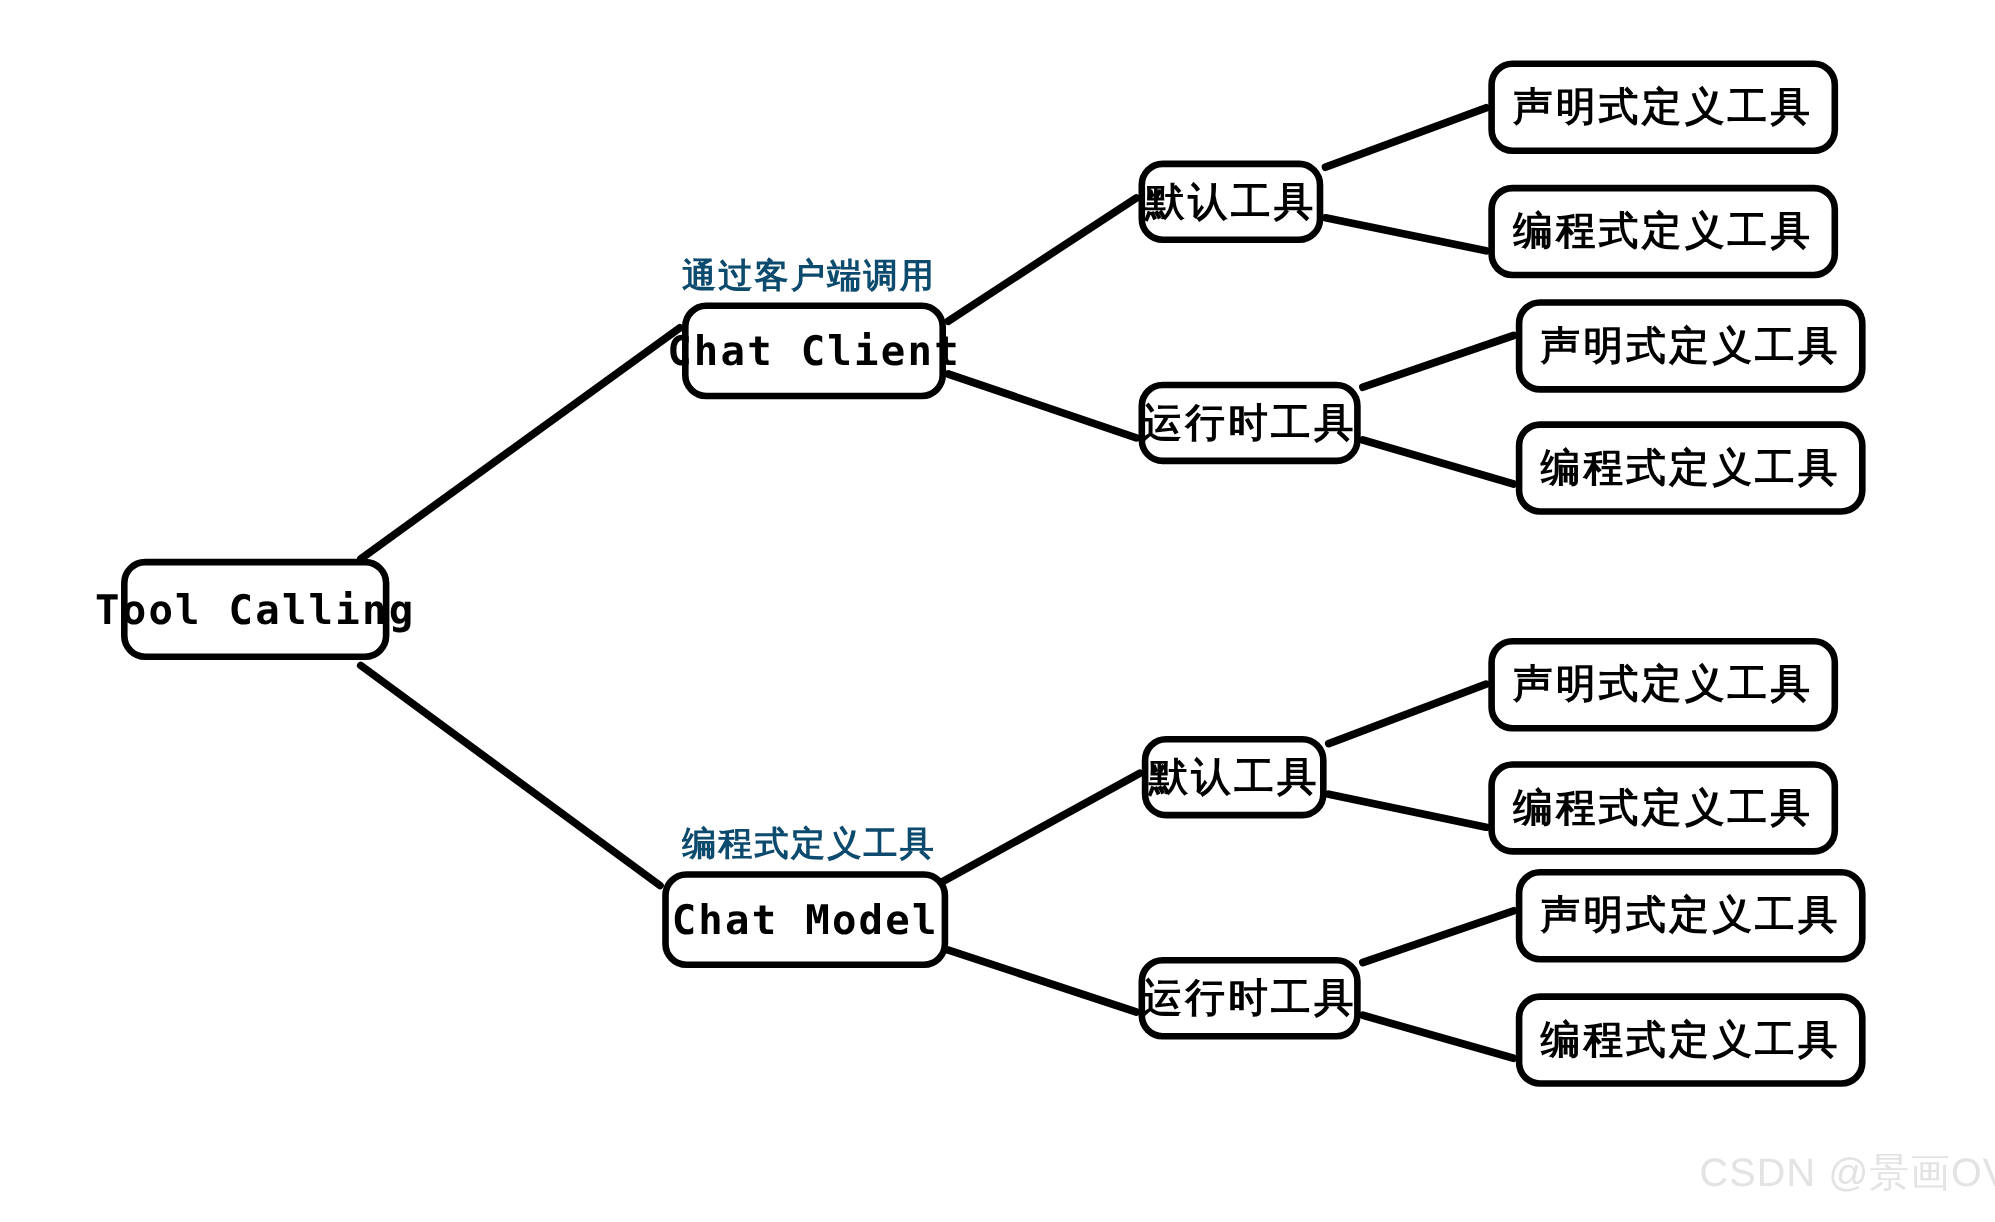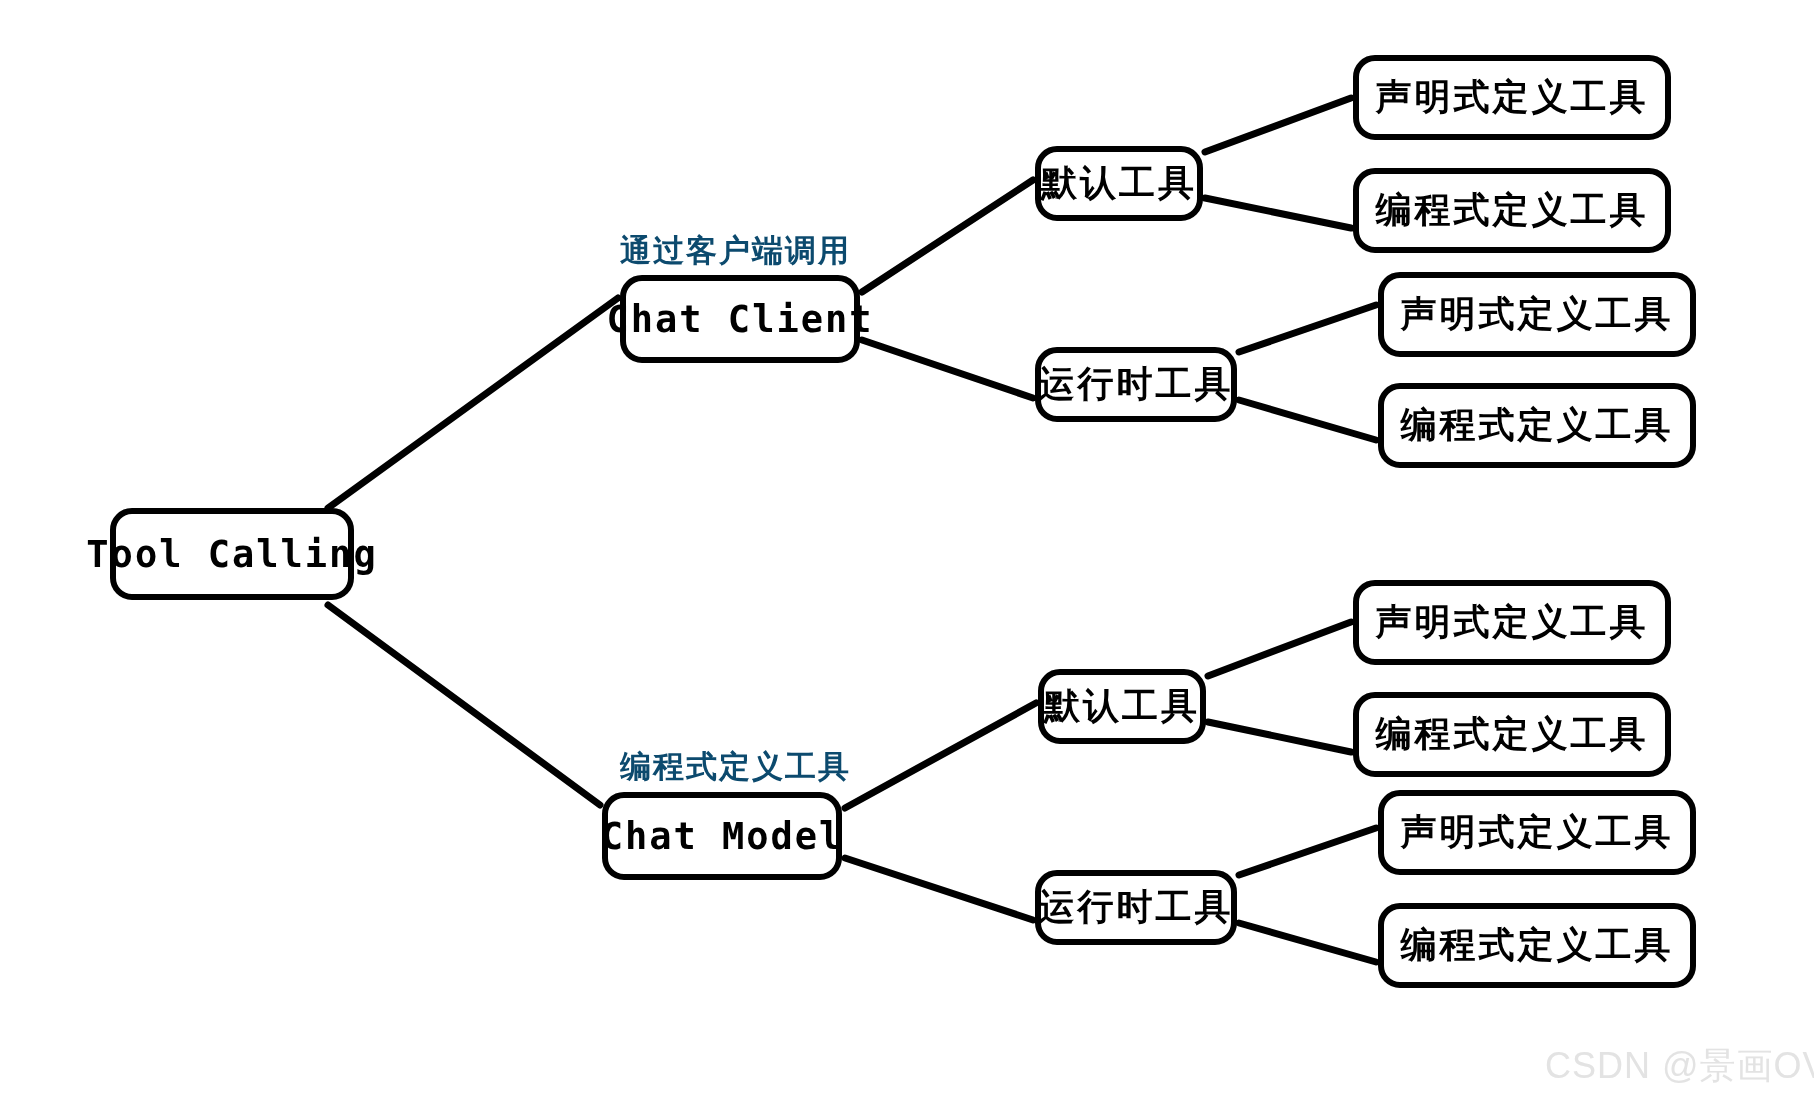--- a/index.html
+++ b/index.html
@@ -92,21 +92,21 @@
       <line x1="1239" y1="923" x2="1376" y2="962" stroke="#000000" stroke-width="7" stroke-linecap="round"></line>
     </svg>
 
   <div id="node-layer">
       <div class="node node-mono" style="left: 110px; top: 508px; width: 244px; height: 92px;">
         <span>Tool Calling</span>
       </div>
       <div class="node node-mono" style="left: 620px; top: 275px; width: 240px; height: 88px;">
         <span>Chat Client</span>
       </div>
-      <div class="node node-mono" style="left: 602px; top: 792px; width: 240px; height: 88px;">
+      <div class="node node-mono" style="left: 602px; top: 792px; width: 260px; height: 88px;">
         <span>Chat Model</span>
       </div>
       <div class="node node-cjk" style="left: 1035px; top: 146px; width: 168px; height: 75px;">
         <span>默认工具</span>
       </div>
       <div class="node node-cjk" style="left: 1035px; top: 347px; width: 202px; height: 75px;">
         <span>运行时工具</span>
       </div>
       <div class="node node-cjk" style="left: 1038px; top: 669px; width: 168px; height: 75px;">
         <span>默认工具</span>

